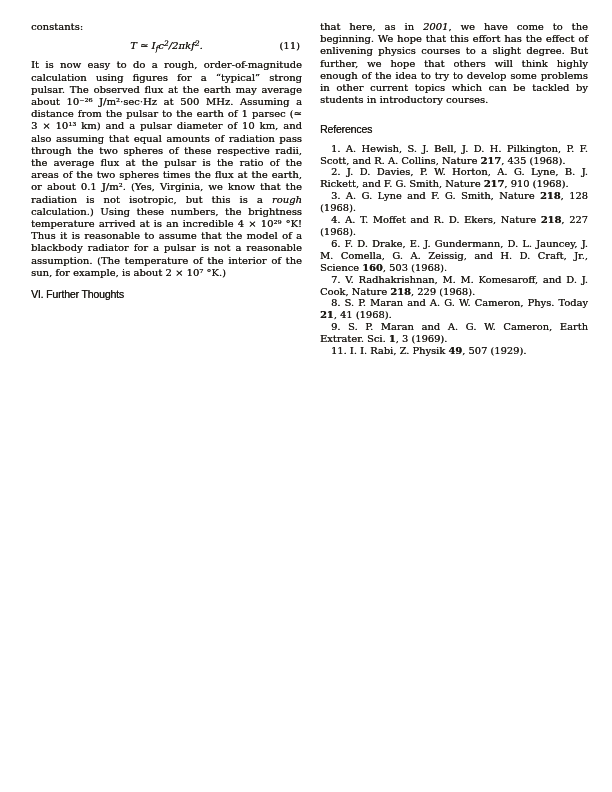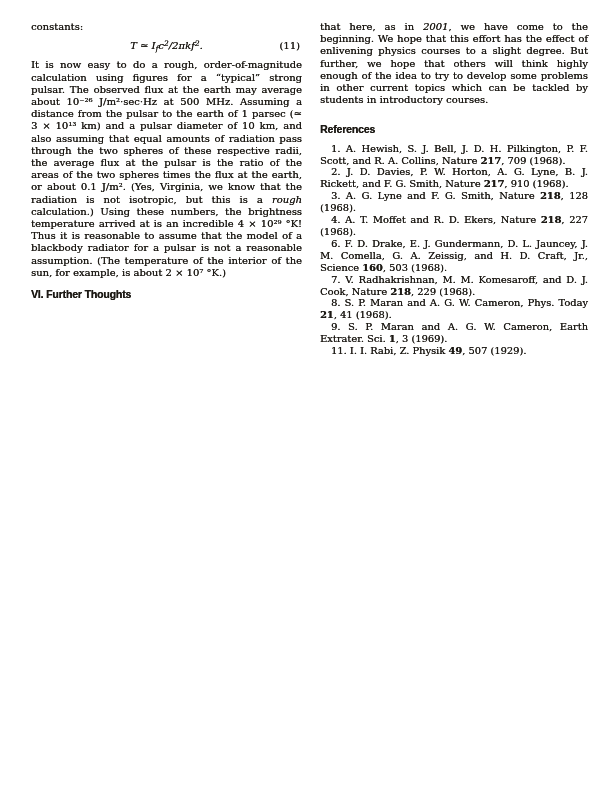--- a/index.html
+++ b/index.html
@@ -27,21 +27,21 @@
     position:relative;
     text-align:center;
     margin:7px 0 6px;
   }
   .eq-body { font-style:italic; }
   .eq-num  { position:absolute; right:2px; top:0; font-style:normal; }
   .e-sup { font-size:7.5px; position:relative; top:-3.5px; }
   .e-sub { font-size:7.5px; position:relative; top:2px; }
   .heading {
     font-family:"Liberation Sans", sans-serif;
-    font-weight:bold;
+    font-weight:normal;
     font-size:10.6px;
     letter-spacing:-0.2px;
     text-align:left;
     margin:9px 0 4px;
   }
   .refs-heading { margin:17px 0 7px; }
   .indent { text-indent:11px; }
   .ref {
     text-indent:11px;
     font-size:9.9px;
@@ -67,21 +67,21 @@
 
     <p class="heading">VI. Further Thoughts</p>
 
   </div>
 
   <div class="col col-right">
     <p><span>that here, as in </span><i>2001</i><span>, we have come to the beginning. We hope that this effort has the effect of enlivening physics courses to a slight degree. But further, we hope that others will think highly enough of the idea to try to develop some problems in other current topics which can be tackled by students in introductory courses.</span></p>
 
     <p class="heading refs-heading">References</p>
 
-    <p class="ref"><span>1. A. Hewish, S. J. Bell, J. D. H. Pilkington, P. F. Scott, and R. A. Collins, Nature </span><b>217</b><span>, 709 (1968).</span></p>
+    <p class="ref"><span>1. A. Hewish, S. J. Bell, J. D. H. Pilkington, P. F. Scott, and R. A. Collins, Nature </span><b>217</b><span>, 435 (1968).</span></p>
 
     <p class="ref"><span>2. J. D. Davies, P. W. Horton, A. G. Lyne, B. J. Rickett, and F. G. Smith, Nature </span><b>217</b><span>, 910 (1968).</span></p>
 
     <p class="ref"><span>3. A. G. Lyne and F. G. Smith, Nature </span><b>218</b><span>, 128 (1968).</span></p>
 
     <p class="ref"><span>4. A. T. Moffet and R. D. Ekers, Nature </span><b>218</b><span>, 227 (1968).</span></p>
 
 
     <p class="ref"><span>6. F. D. Drake, E. J. Gundermann, D. L. Jauncey, J. M. Comella, G. A. Zeissig, and H. D. Craft, Jr., Science </span><b>160</b><span>, 503 (1968).</span></p>
 

